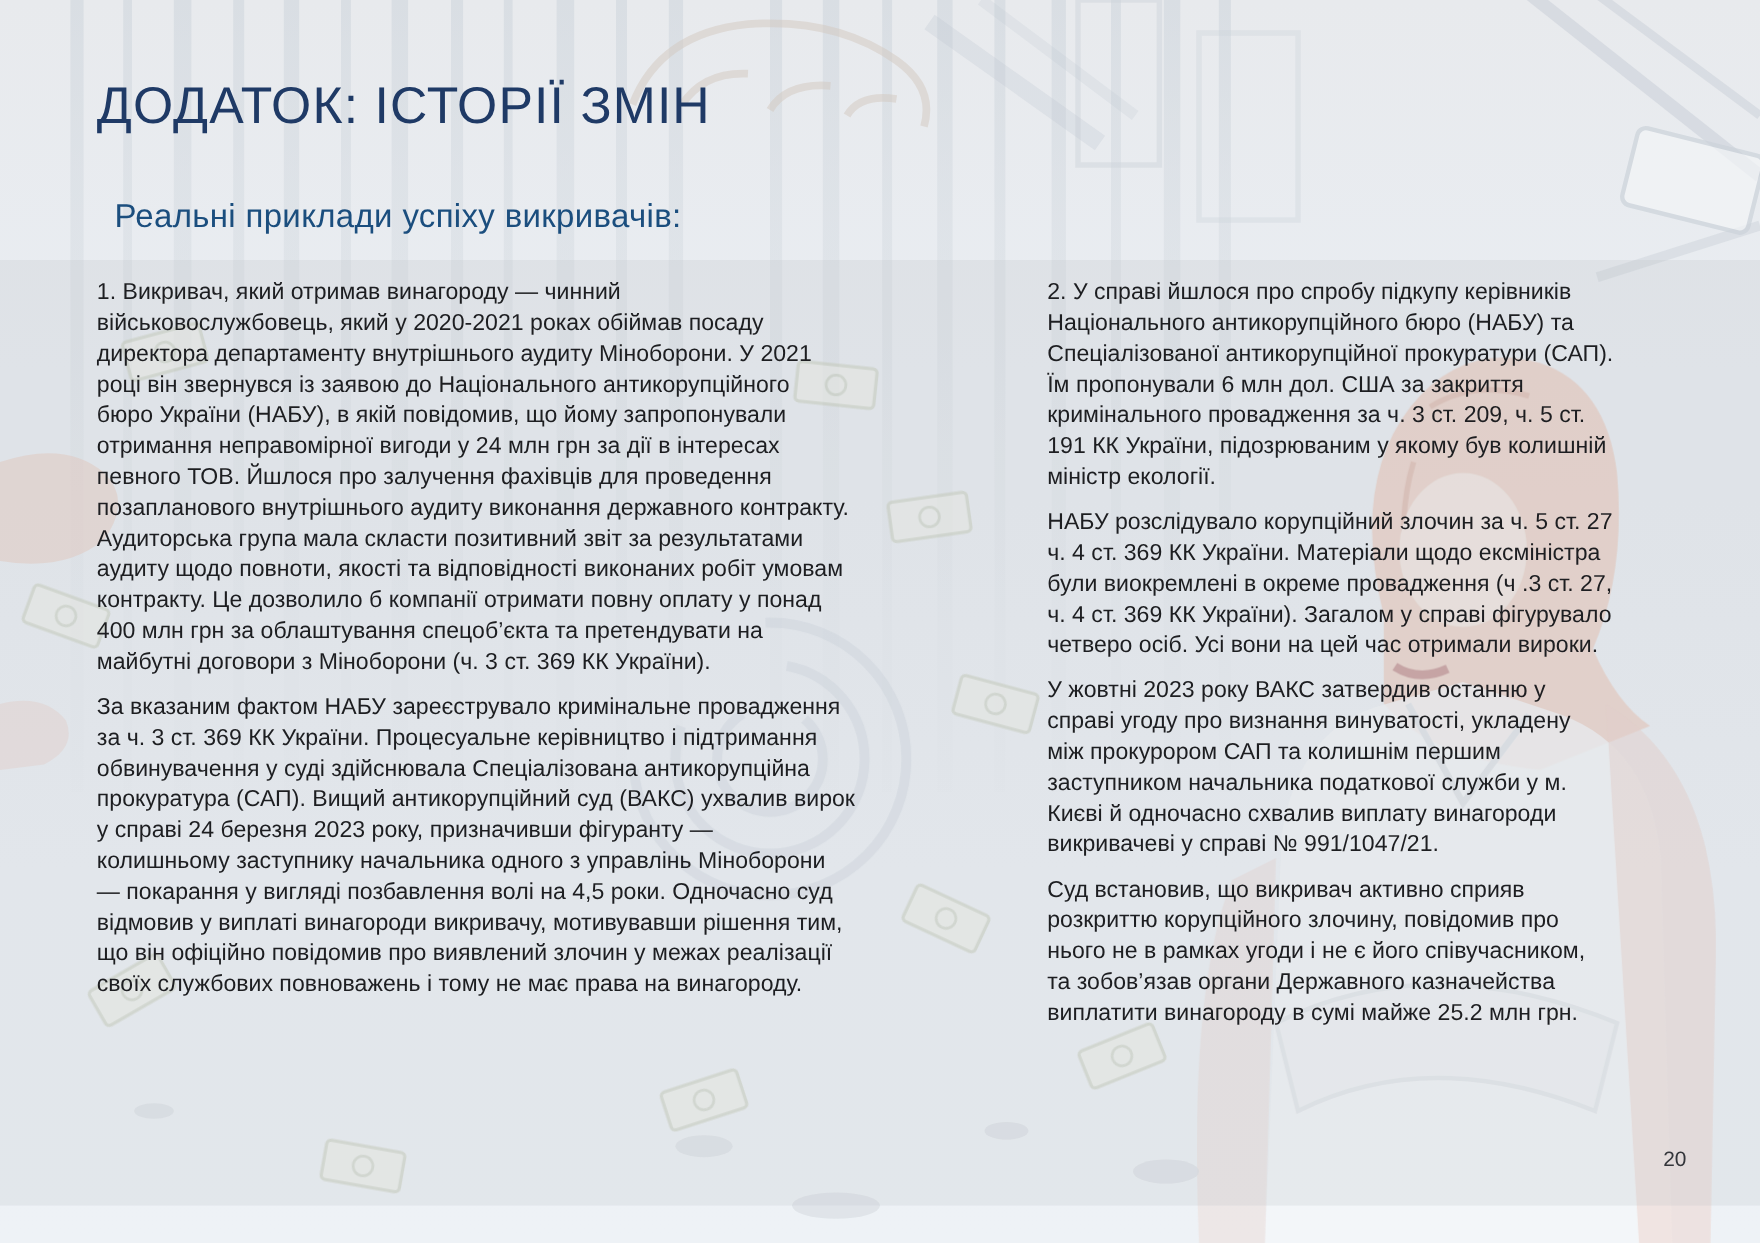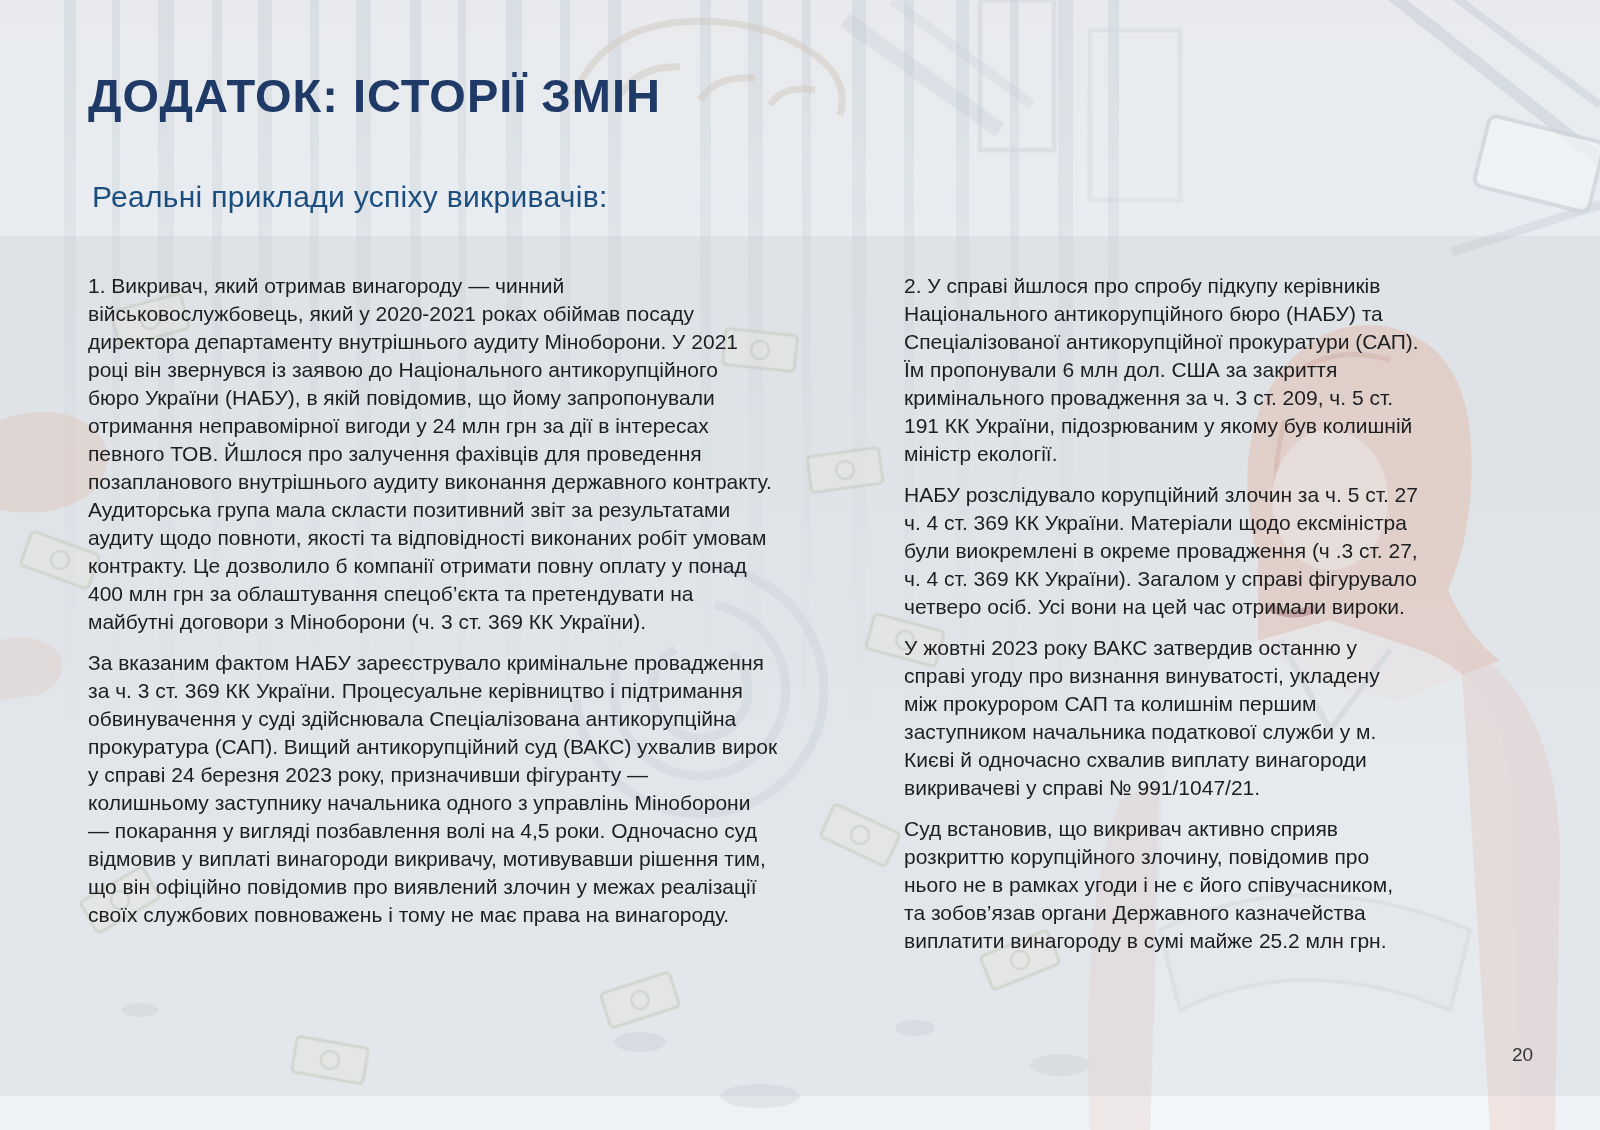--- a/index.html
+++ b/index.html
@@ -8,36 +8,36 @@
     background:linear-gradient(180deg,#e8eaed 0%,#e9edf2 30%,#edf1f6 70%,#eef2f6 100%);
     font-family:"Liberation Sans", sans-serif;
   }
   .bg { position:absolute; left:0; top:0; }
   .band {
     position:absolute; left:0; top:236px; width:1600px; height:860px;
     background:rgba(186,191,197,0.22);
   }
   .title {
     position:absolute; left:88px; top:68px; margin:0;
-    font-size:47px; font-weight:700; letter-spacing:1px;
+    font-size:47px; font-weight:400; letter-spacing:1px;
     color:var(--title,#1f3a66);
   }
   .subtitle {
-    position:absolute; left:92px; top:180px; margin:0;
+    position:absolute; left:104px; top:180px; margin:0;
     font-size:30px; font-weight:500; letter-spacing:0.3px;
     color:var(--subtitle,#1b4e7e);
   }
-  .col { position:absolute; top:252px;margin-top:20px; }
+  .col { position:absolute; top:252px; }
   .col p {
     margin:0 0 13px 0; white-space:pre-line;
     font-size:21px; line-height:28px;
     color:var(--body_text,#1d1e21);
   }
   .col-left  { left:88px;  width:800px; }
-  .col-right { left:904px; width:610px; }
+  .col-right { left:952px; width:610px; }
   .page-number {
     position:absolute; left:1512px; top:1044px;
     font-size:19px; color:var(--page_number,#33353a);
   }
 </style>
 </head>
 <body>
 
 <div class="page">
 

